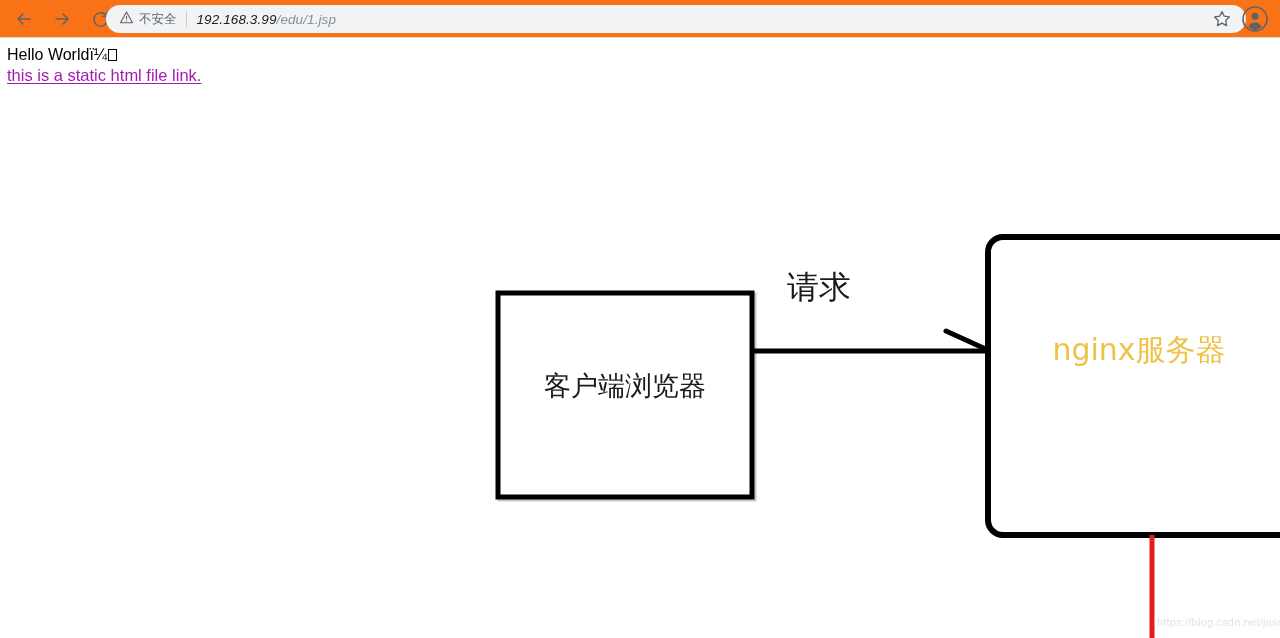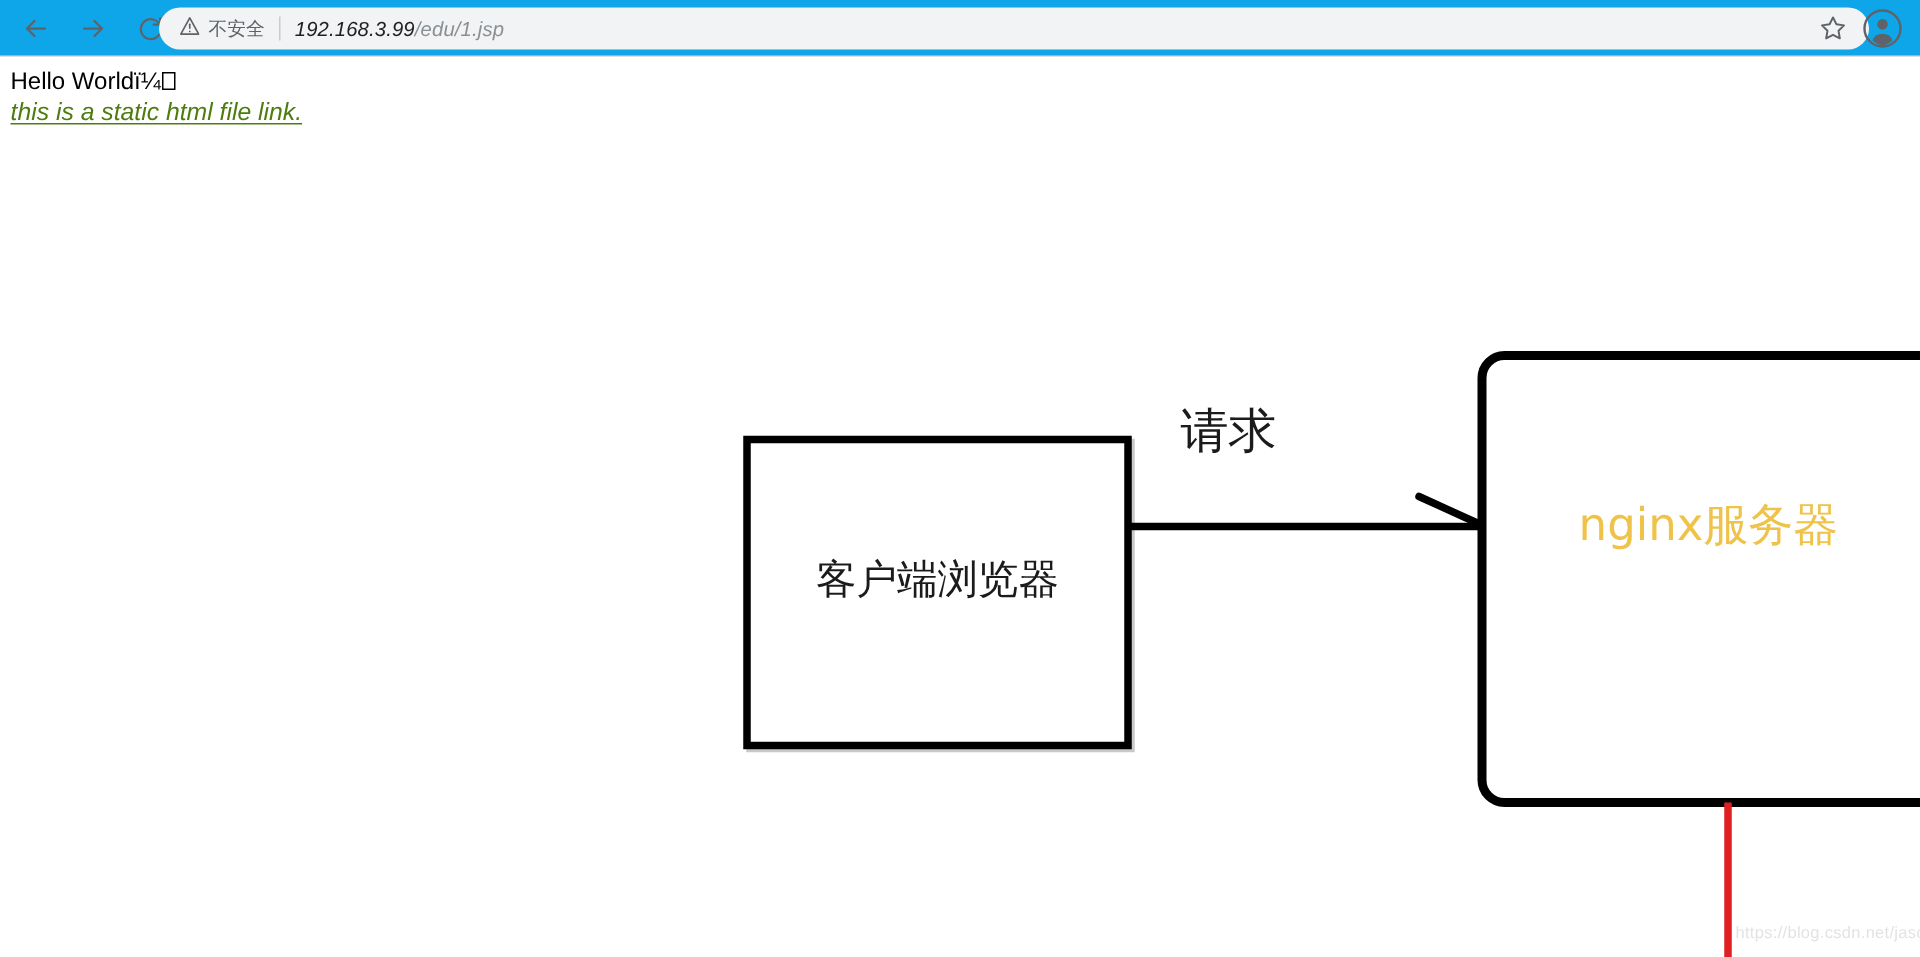--- a/index.html
+++ b/index.html
@@ -14,21 +14,21 @@
     font-family: "Liberation Sans", "DejaVu Sans", sans-serif;
     position: relative;
   }
 
   
   .browser-toolbar {
     position: absolute;
     left: 0; top: 0;
     width: 1280px;
     height: 37px;
-    background: #0ea5e9;
+    background: #f97316;
     border-bottom: 1px solid #dddddd;
     display: flex;
     align-items: center;
   }
   .nav-btn {
     width: 30px; height: 30px;
     margin-left: 8px;
     display: flex;
     align-items: center;
     justify-content: center;
@@ -113,26 +113,25 @@
     border: 1px solid #000;
     vertical-align: -1px;
     margin-left: 1px;
     box-sizing: border-box;
   }
   .static-link {
     position: absolute;
     left: 7px;
     top: 28px;
     font-size: 16.5px;
-    color: #4d7c0f;
+    color: #a21caf;
     text-decoration: underline;
     text-underline-offset: 2px;
     white-space: nowrap;
     cursor: pointer;
-    font-style: italic;
   }
 
   
   .diagram {
     position: absolute;
     left: 0;
     top: 0;
     width: 1280px;
     height: 600px;
   }

